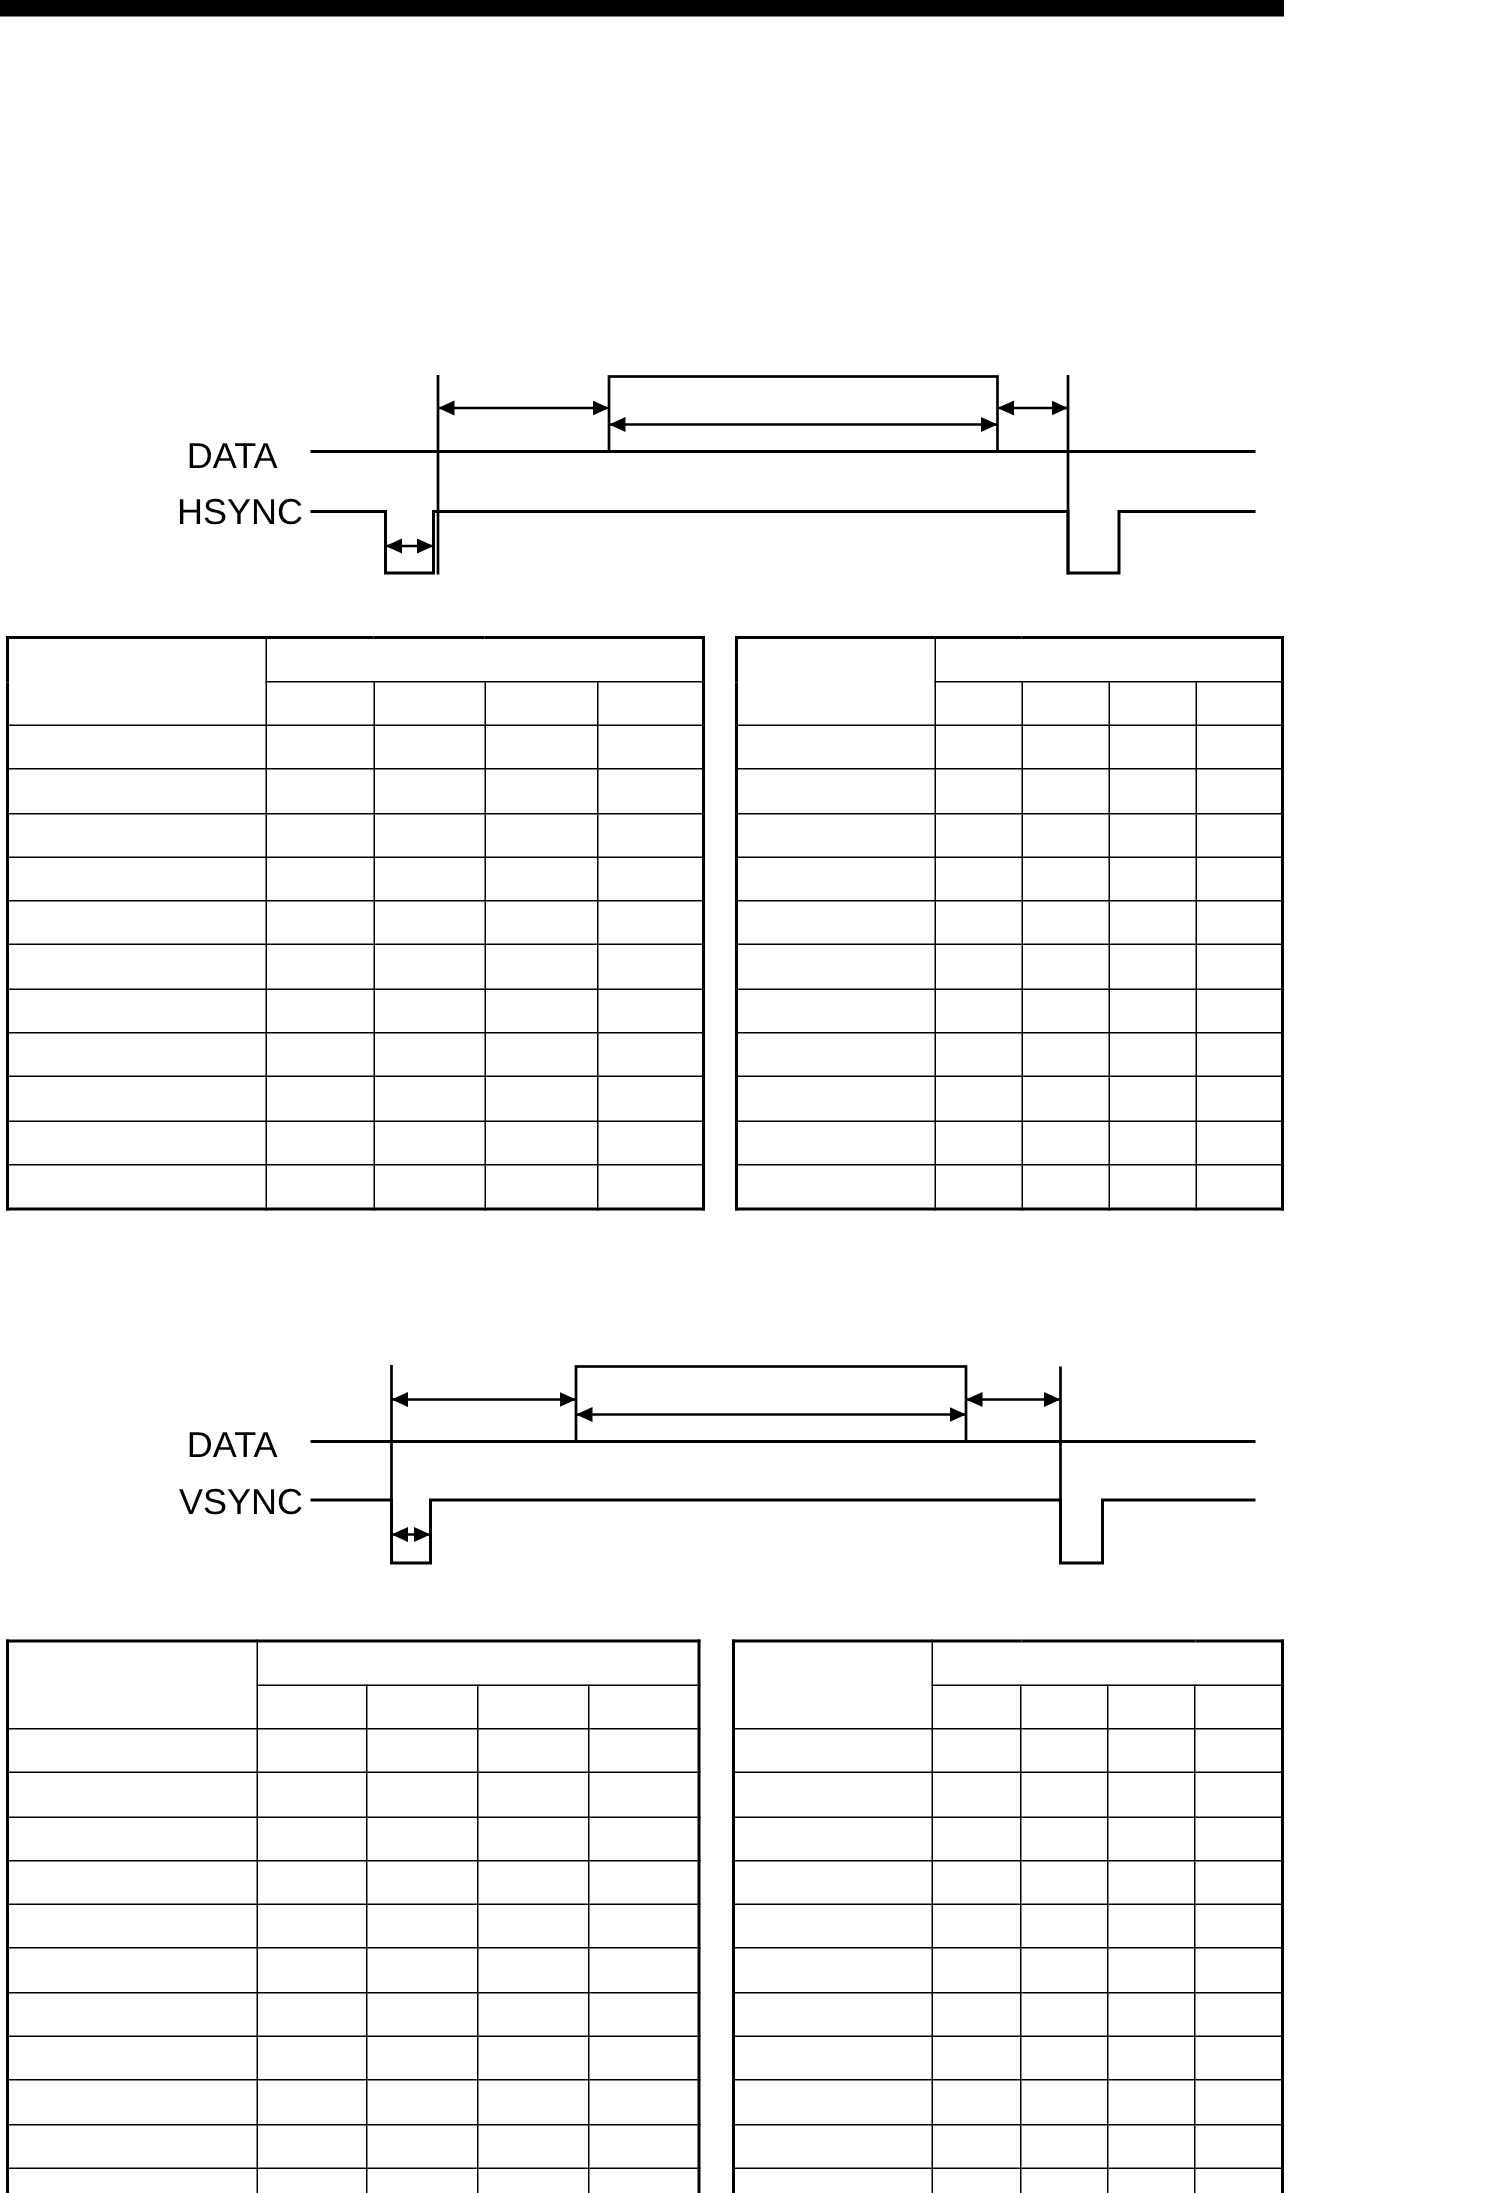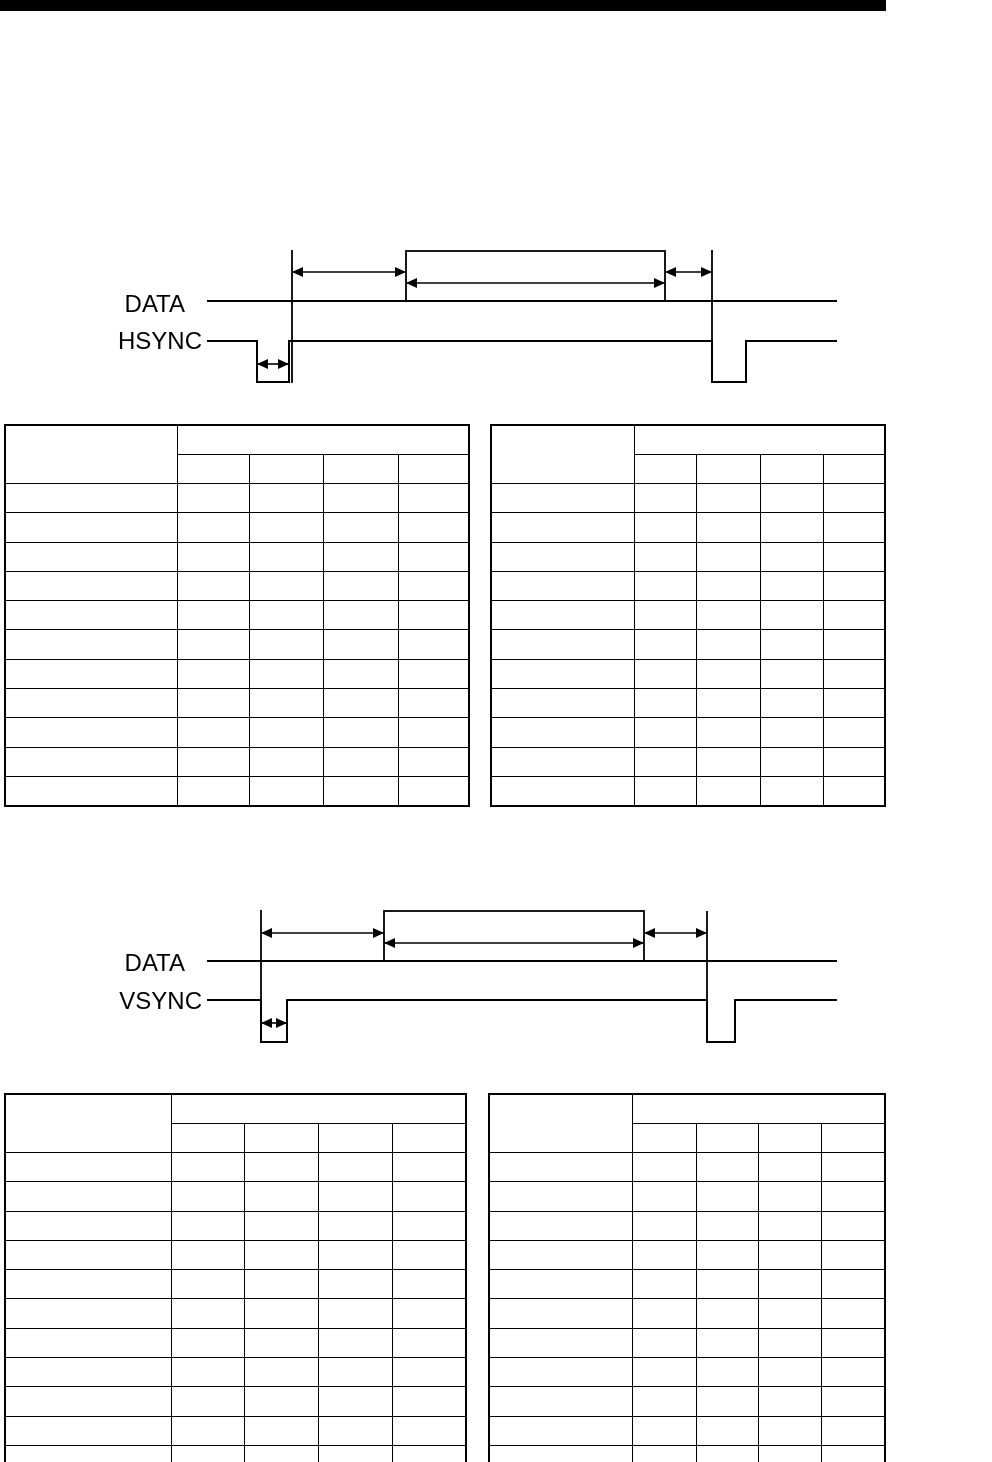--- a/index.html
+++ b/index.html
@@ -3,21 +3,20 @@
 <meta charset="utf-8">
 <style>
   html, body { margin: 0; padding: 0; background: #ffffff; }
   .page {
     position: relative;
     width: 856px;
     height: 1462px;
     background: #ffffff;
     overflow: hidden;
     font-family: "Liberation Sans", sans-serif;
-    padding-left: 30px;
   }
   .topbar {
     position: absolute;
     left: 0; top: 0;
     width: 992px; height: 11px;
     background: #000000;
   }
   svg.diagram { position: absolute; left: 100px; width: 780px; height: 170px; }
   #diag-hsync { top: 230px; }
   #diag-vsync { top: 890px; }

